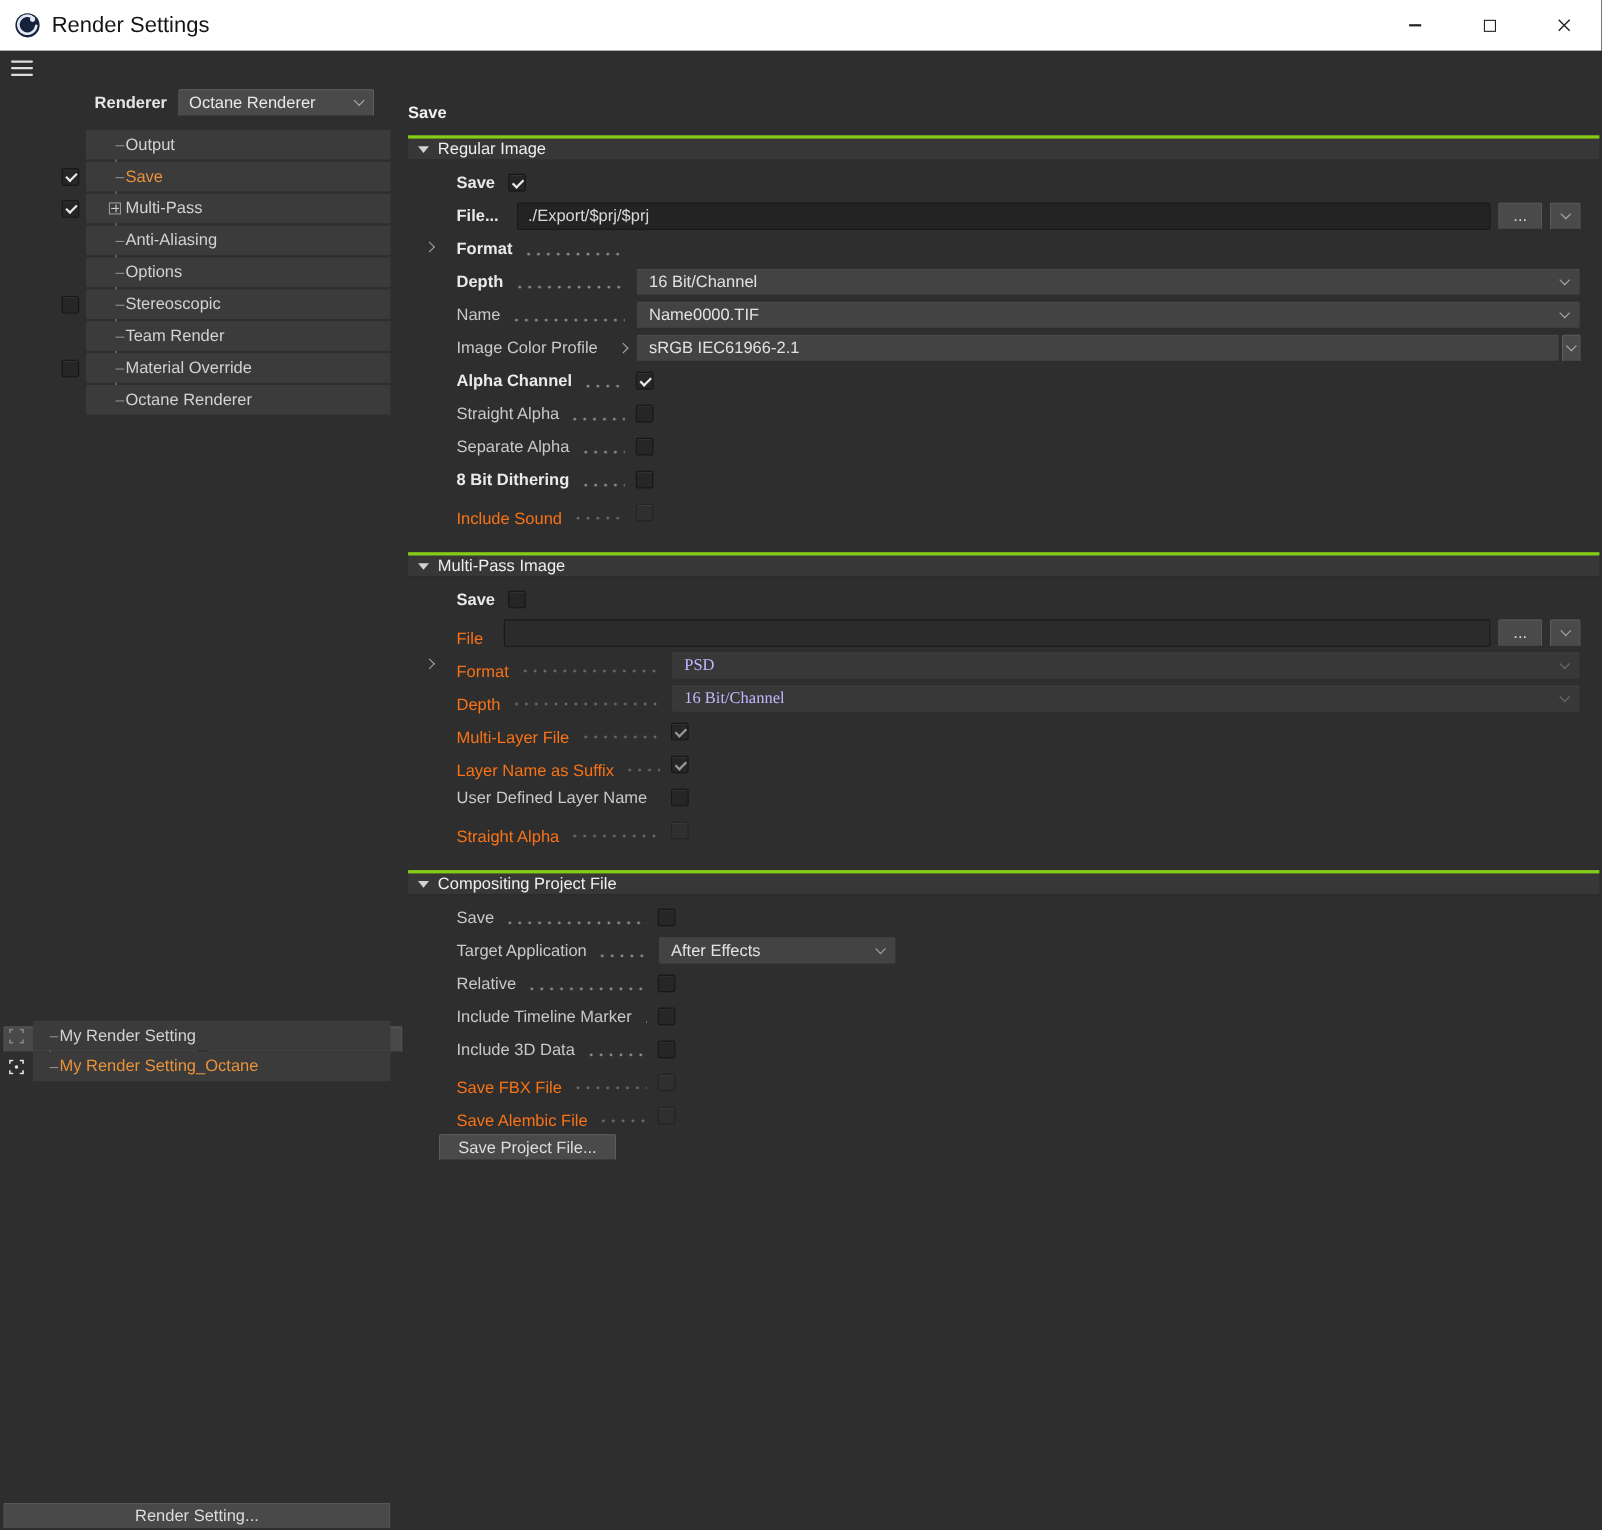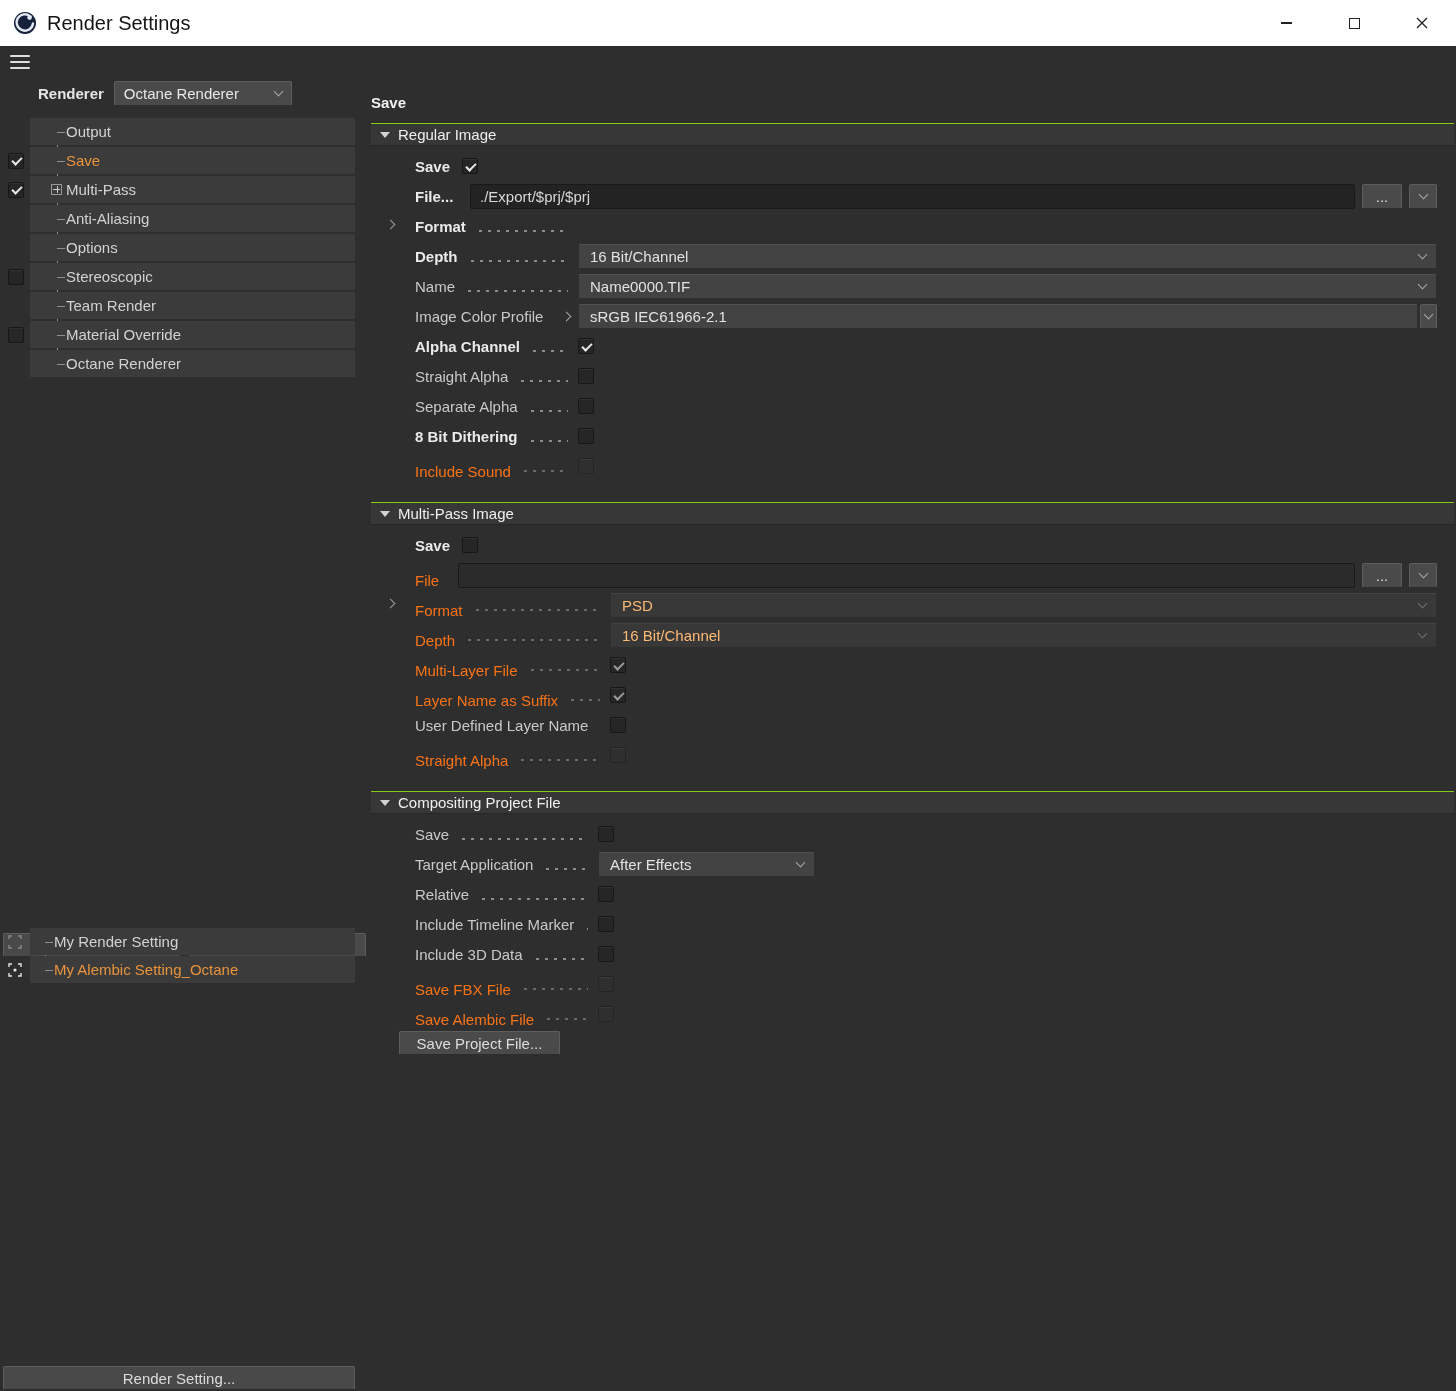--- a/index.html
+++ b/index.html
@@ -20,21 +20,21 @@
   .win-controls { margin-left:auto; display:flex; height:100%; }
   .win-btn { width:68px; height:100%; display:flex; align-items:center; justify-content:center; cursor:pointer; }
   .glyph-min { width:11px; height:1.5px; background:#222; }
   .glyph-max { width:11px; height:11px; border:1.2px solid #222; }
 
   
   .menubar { height:32px; display:flex; align-items:center; padding-left:10px; }
   .hamburger span { display:block; width:20px; height:2.5px; background:#dedede; margin:3.5px 0; border-radius:1px; }
 
   
-  .sidebar { position:absolute; left:0; top:78px; width:360px; bottom:0; }
+  .sidebar { position:absolute; left:0; top:78px; width:360px; bottom:0;padding-left:48px; }
   .renderer-row { height:30px; display:flex; align-items:center; padding-left:38px; margin-bottom:10px; }
   .renderer-label { font-weight:bold; color:#e6e6e6; margin-right:10px; }
   .select-btn {
     width:178px; height:25px; background:#4a4a4a;
     border:1px solid #5e5e5e; border-bottom-color:#2c2c2c; border-radius:2px;
     display:flex; align-items:center; padding:0 9px; color:#e8e8e8; cursor:pointer;
   }
   .select-btn .chev { margin-left:auto; }
 
   .tree { position:relative; }
@@ -80,21 +80,21 @@
     position:absolute; left:3px; right:5px; bottom:1px; height:24px;
     background:#494949; border:1px solid #5d5d5d; border-bottom-color:#2c2c2c; border-radius:2px;
     color:#dcdcdc; display:flex; align-items:center; justify-content:center; cursor:pointer;
   }
 
   
   .main { position:absolute; left:371px; top:78px; right:0; bottom:0; }
   .panel-title { font-weight:bold; color:#f2f2f2; margin:16px 0 12px 0; }
   .section { margin-bottom:9px; }
   .section-header {
-    height:23px; background:#373737; border-top:1px solid #84cc16; border-bottom:1px solid #272727;
+    height:23px; background:#373737; border-top:3px solid #84cc16; border-bottom:1px solid #272727;
     display:flex; align-items:center; padding-left:9px; gap:8px; color:#efefef; margin-right:2px; cursor:pointer;
   }
   .tri-down { width:0; height:0; border-left:5px solid transparent; border-right:5px solid transparent; border-top:6px solid #d2d2d2; }
   .section-body { padding:5px 19px 12px 0; }
 
   .prow { height:30px; display:flex; align-items:center; padding-left:44px; position:relative; }
   .row-chevron { position:absolute; left:16px; top:50%; margin-top:-5px; width:7px; height:7px;
     border-right:1.6px solid #9d9d9d; border-bottom:1.6px solid #9d9d9d; transform:rotate(-45deg); cursor:pointer; }
   .lbl { white-space:nowrap; color:#c9c9c9; }
   .lbl.bold { font-weight:bold; color:#eaeaea; }
@@ -118,21 +118,21 @@
   .chev.right { transform:rotate(-45deg); }
   .chev.dim { border-color:#6e6e6e; }
 
   .dd {
     flex:1; height:25px; background:#434343; border:1px solid #2e2e2e; border-top-color:#505050;
     border-radius:2px; display:flex; align-items:center; padding:0 11px; position:relative; cursor:pointer;
   }
   .dd .dd-val { color:#e2e2e2; }
   .dd .chev { position:absolute; right:10px; top:50%; margin-top:-5px; transform:rotate(45deg); }
   .dd.disabled { background:#383838; border-color:#2e2e2e; border-top-color:#424242; }
-  .dd.disabled .dd-val { color:#fdba74; }
+  .dd.disabled .dd-val { color:#c4b5fd;font-family:Liberation Serif, serif; }
   .dd.fixed { flex:0 0 217px; }
 
   .txt {
     flex:1; height:25px; background:#232323; border:1px solid #191919; border-radius:2px;
     color:#d8d8d8; padding:0 9px; font-family:"Liberation Sans",sans-serif; font-size:15px; outline:none;
   }
   .txt.disabled { background:#2b2b2b; }
   .mini-btn {
     flex:0 0 40px; height:25px; margin-left:7px; background:#4a4a4a; border:1px solid #5d5d5d; border-bottom-color:#2c2c2c;
     border-radius:2px; color:#dddddd; display:flex; align-items:center; justify-content:center; cursor:pointer;
@@ -289,21 +289,21 @@
       </div>
       <div class="preset-row">
         <div class="gutter">
           <svg class="flag-icon" viewBox="0 0 14 14">
             <path d="M1 4 V1 H4 M10 1 H13 V4 M13 10 V13 H10 M4 13 H1 V10" stroke="#e6e6e6" stroke-width="1.4" fill="none"></path>
             <circle cx="7" cy="7" r="1.6" fill="#e6e6e6"></circle>
           </svg>
         </div>
         <div class="row-body">
             <span class="tick"></span>
-            <span class="tree-label selected">My Alembic Setting_Octane</span>
+            <span class="tree-label selected">My Render Setting_Octane</span>
           </div>
       </div>
     </div>
 
     <div class="bottom-btn">Render Setting...</div>
   </div>
 
   <div class="main">
     <div class="panel-title">Save</div>
 

